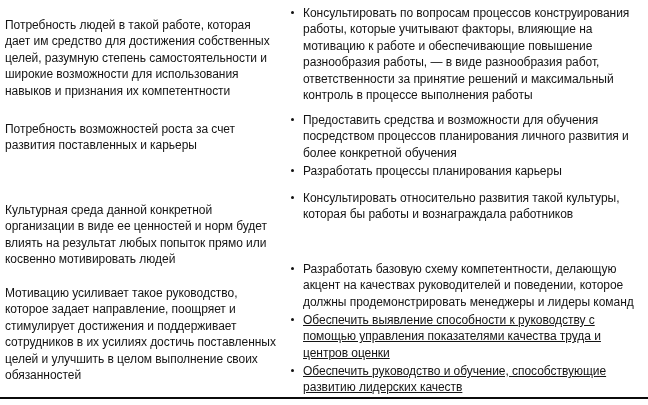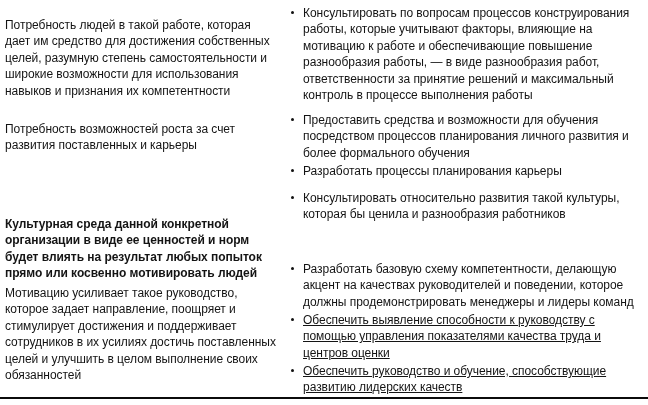--- a/index.html
+++ b/index.html
@@ -93,45 +93,45 @@
 <body>
 
 <div class="page">
 
   <div class="col col-left">
 
     <p class="block" style="top:5px;">Потребность людей в такой работе, которая дает им средство для достижения собственных целей, разумную степень самостоятельности и широкие возможности для использования навыков и признания их компетентности</p>
 
     <p class="block" style="top:109px;">Потребность возможностей роста за счет развития поставленных и карьеры</p>
 
-    <p class="block" style="top:204px;font-weight:bold;">Культурная среда данной конкретной организации в виде ее ценностей и норм будет влиять на результат любых попыток прямо или косвенно мотивировать людей</p>
+    <p class="block" style="top:190px;">Культурная среда данной конкретной организации в виде ее ценностей и норм будет влиять на результат любых попыток прямо или косвенно мотивировать людей</p>
 
     <p class="block" style="top:261px;margin-top:24px;">Мотивацию усиливает такое руководство, которое задает направление, поощряет и стимулирует достижения и поддерживает сотрудников в их усилиях достичь поставленных целей и улучшить в целом выполнение своих обязанностей</p>
   </div>
 
   <div class="col col-right">
 
     <div class="bullet-item" style="top:5px;">
       <span class="dot"></span>
       <span class="btext">Консультировать по вопросам процессов конструирования работы, которые учитывают факторы, влияющие на мотивацию к работе и обеспечивающие повышение разнообразия работы, — в виде разнообразия работ, ответственности за принятие решений и максимальный контроль в процессе выполнения работы</span>
     </div>
 
     <div class="bullet-item" style="top:112px;">
       <span class="dot"></span>
-      <span class="btext">Предоставить средства и возможности для обучения посредством процессов планирования личного развития и более формального обучения</span>
+      <span class="btext">Предоставить средства и возможности для обучения посредством процессов планирования личного развития и более конкретной обучения</span>
     </div>
 
     <div class="bullet-item" style="top:163px;">
       <span class="dot"></span>
       <span class="btext">Разработать процессы планирования карьеры</span>
     </div>
 
     <div class="bullet-item" style="top:190px;">
       <span class="dot"></span>
-      <span class="btext">Консультировать относительно развития такой культуры, которая бы ценила и разнообразия работников</span>
+      <span class="btext">Консультировать относительно развития такой культуры, которая бы работы и вознаграждала работников</span>
     </div>
 
     <div class="bullet-item" style="top:261px;">
       <span class="dot"></span>
       <span class="btext">Разработать базовую схему компетентности, делающую акцент на качествах руководителей и поведении, которое должны продемонстрировать менеджеры и лидеры команд</span>
     </div>
 
     <div class="bullet-item" style="top:312px;text-decoration:underline;">
       <span class="dot"></span>
       <span class="btext">Обеспечить выявление способности к руководству с помощью управления показателями качества труда и центров оценки</span>

